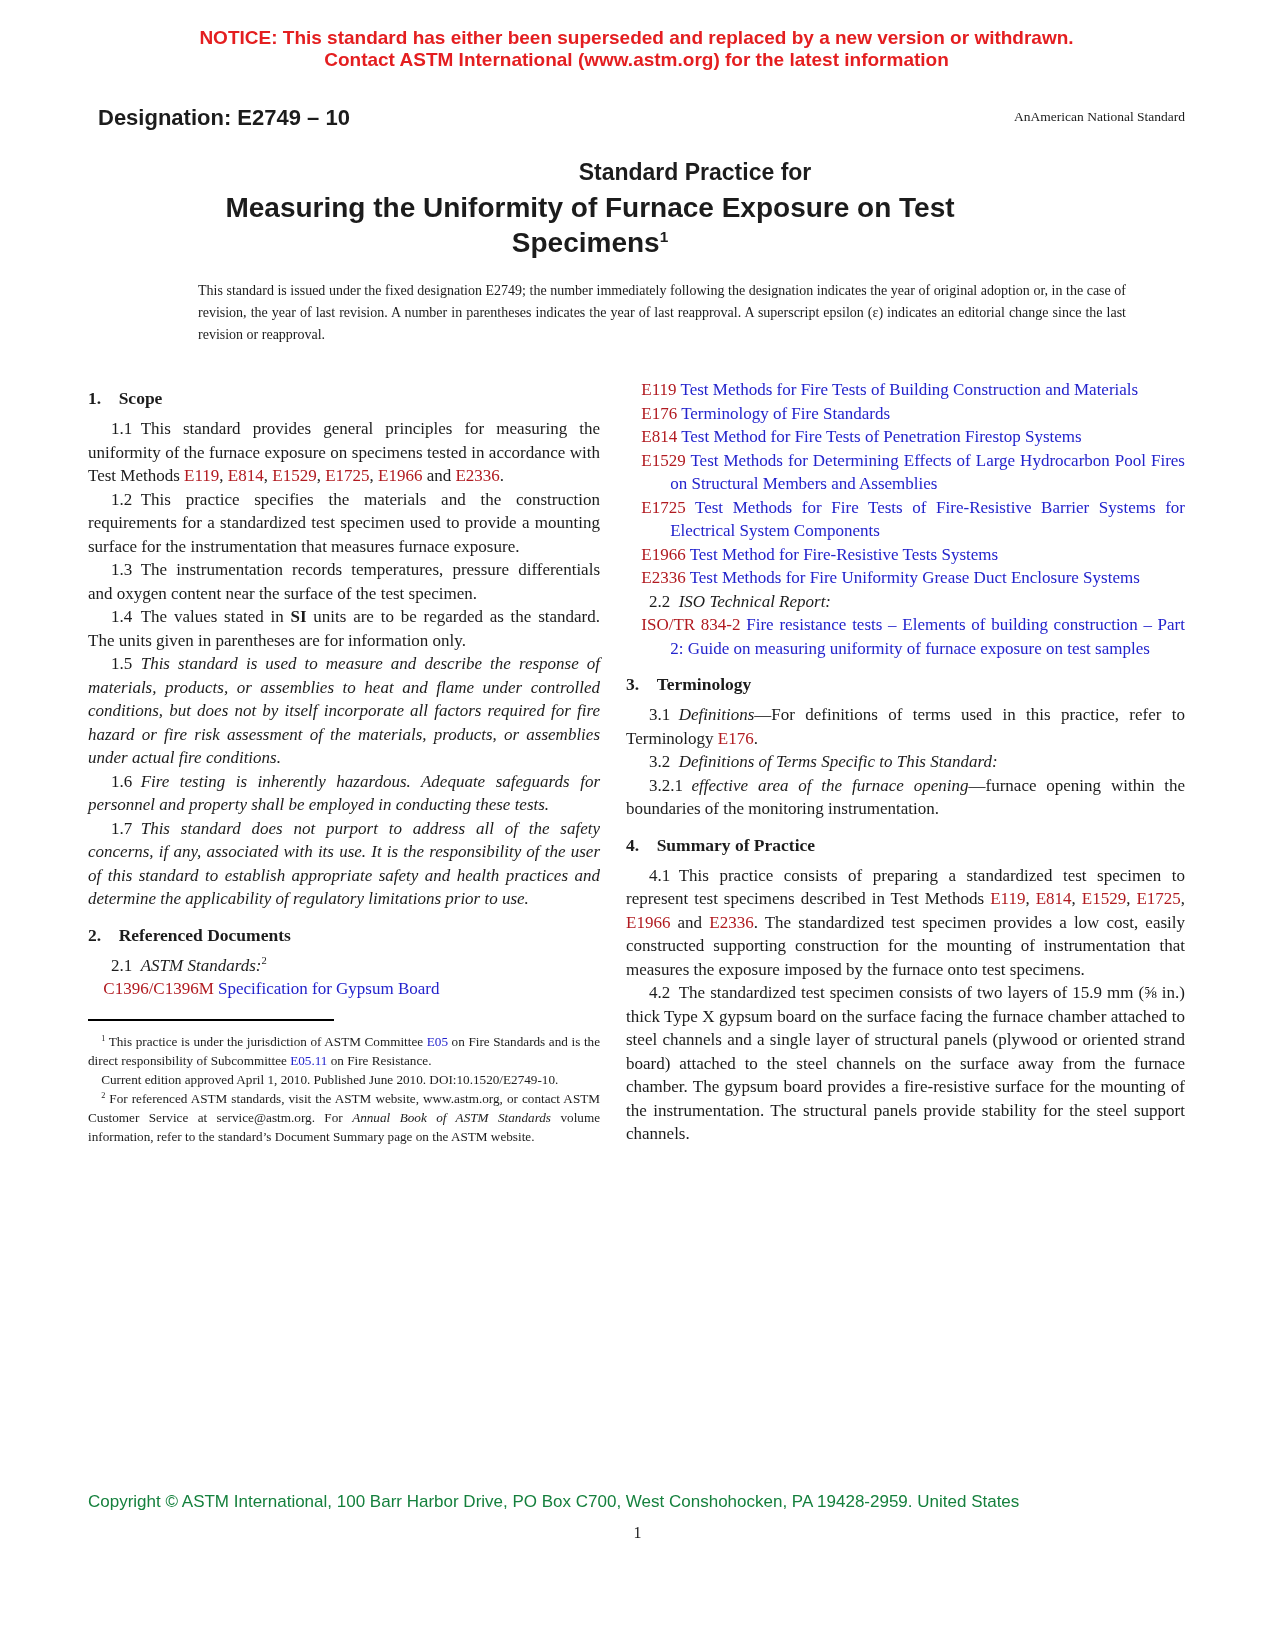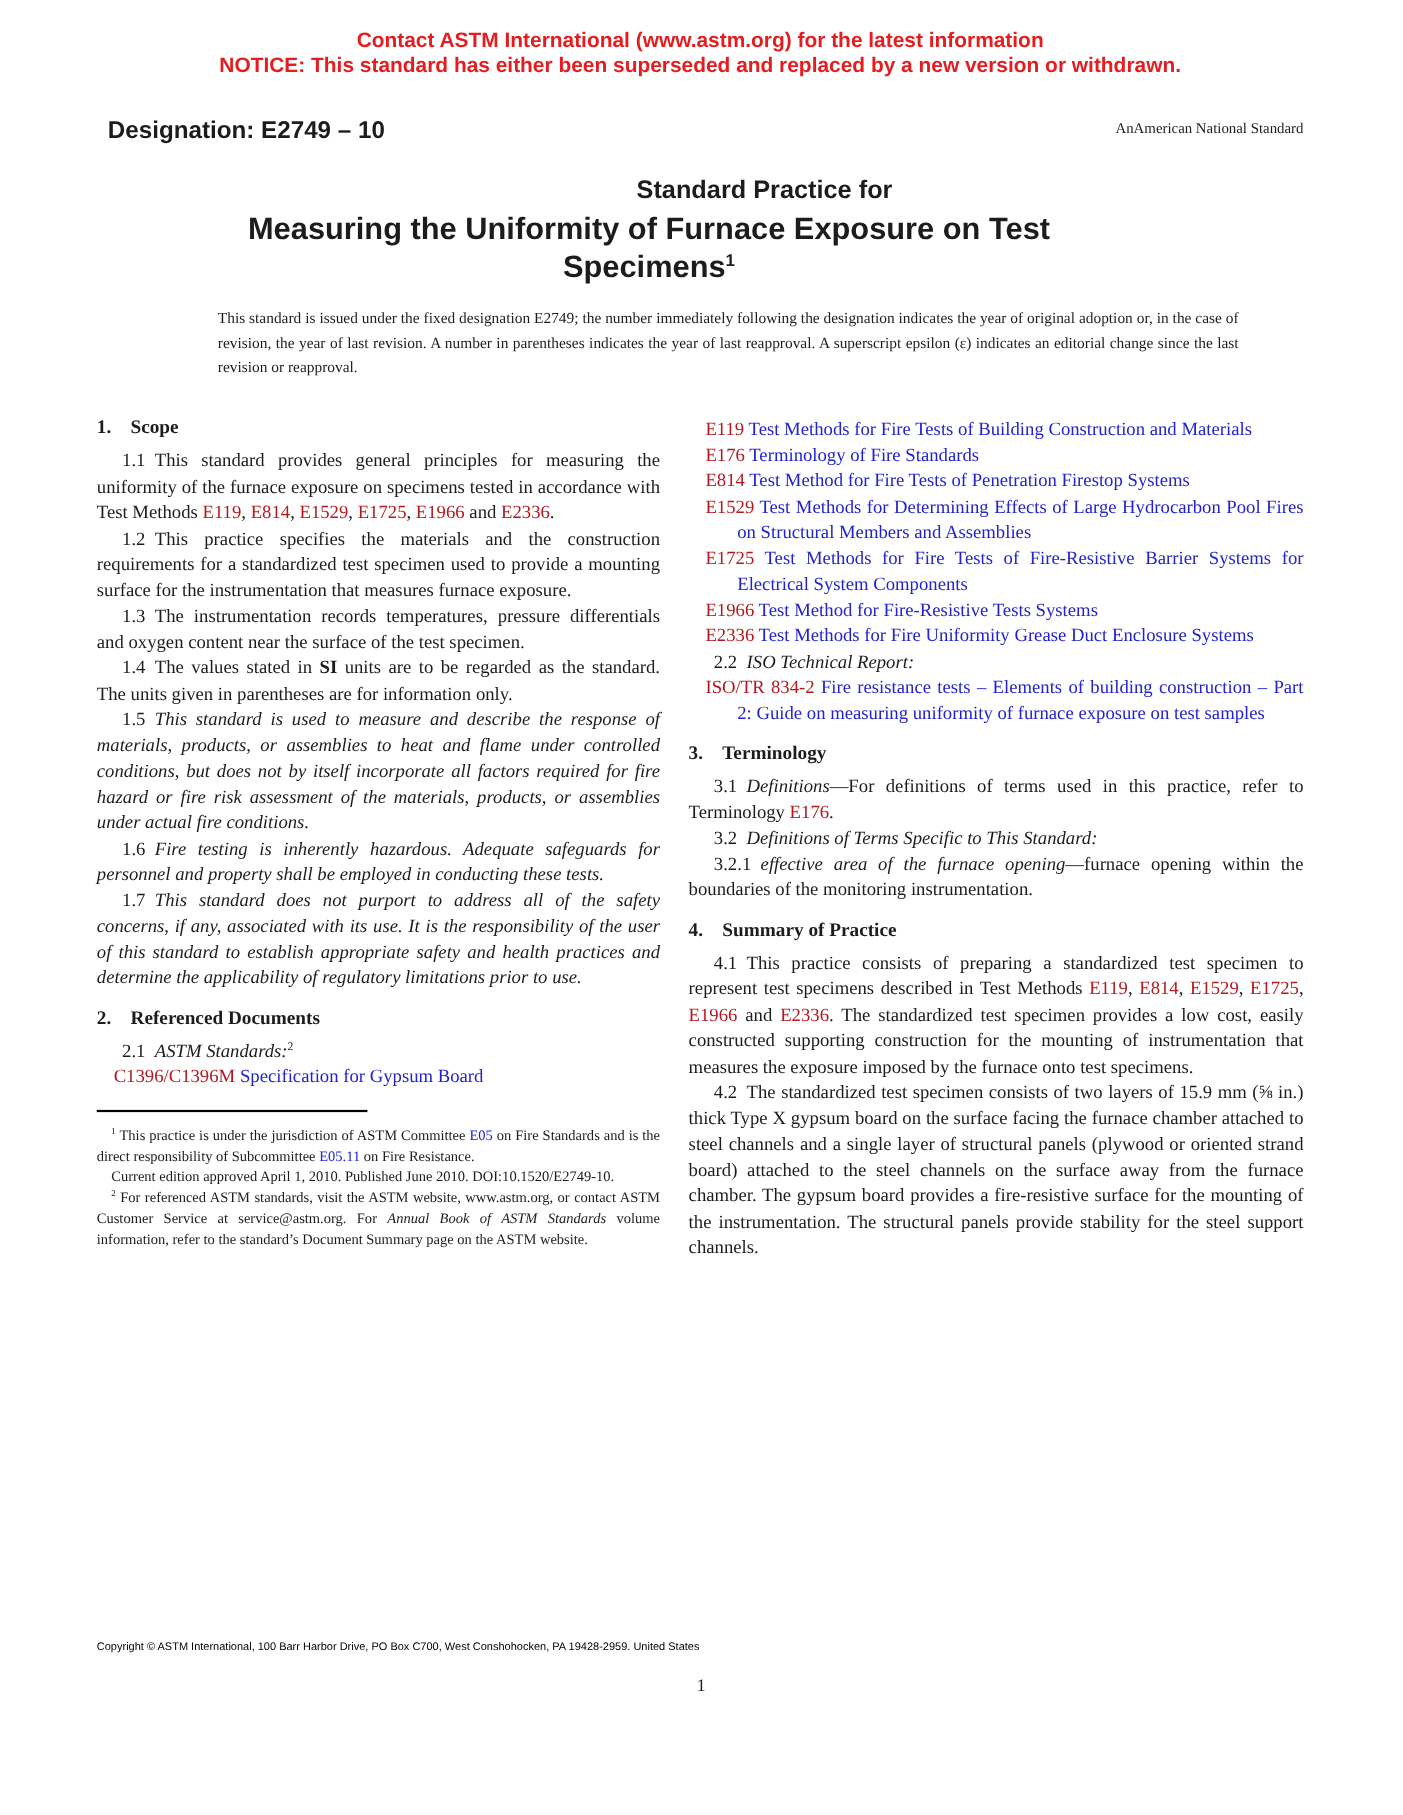--- a/index.html
+++ b/index.html
@@ -37,55 +37,55 @@
   .title-kicker{font-size:23px;line-height:27px;}
   .title-main{font-size:28px;line-height:35px;width:770px;margin-top:4px;}
   .title-main sup{font-size:0.55em;}
 
   .issued{
     margin-left:110px;width:928px;margin-top:20px;
     font-size:14px;line-height:22px;text-align:justify;
   }
 
   
-  .cols{display:flex;margin-top:32px;}
+  .cols{display:flex;margin-top:32px;align-items:flex-end;}
   .col-left{width:512px;flex:0 0 auto;}
   .col-right{width:559px;flex:0 0 auto;margin-left:26px;}
 
   .sec-heading{font-size:17.5px;font-weight:bold;margin:14px 0 8px 0;}
   .col-left > :first-child, .col-right > :first-child{margin-top:0;}
   .para{font-size:17px;line-height:23.5px;text-align:justify;text-indent:1.35em;}
   .ref{font-size:17px;line-height:23.5px;text-align:justify;padding-left:2.6em;text-indent:-1.7em;}
   .fn{font-size:13.2px;line-height:19px;text-align:justify;text-indent:1.0em;}
   .fn-rule{border-top:2px solid #000;width:246px;height:0;margin:18px 0 11px 0;}
 
   .r{color:var(--link-red,#b11a20);}
   .bl{color:var(--link-blue,#2323cd);}
   .i{font-style:italic;}
   .b{font-weight:bold;}
   sup{font-size:0.62em;line-height:0;}
 
   
   .footer-copy{
     position:absolute;left:88px;top:1492px;
-    font-family:"Liberation Sans", sans-serif;font-size:10px;color:#000000;
+    font-family:"Liberation Sans", sans-serif;font-size:17px;color:#15803d;
   }
   .page-num{
     position:absolute;left:0;top:1524px;width:100%;text-align:center;
     font-size:16px;font-family:"Liberation Serif", serif;
   }
 </style>
 </head>
 <body>
 
 <div class="pad">
 
   <div class="notice">
+    <div>NOTICE: This standard has either been superseded and replaced by a new version or withdrawn.</div>
     <div>Contact ASTM International (www.astm.org) for the latest information</div>
-    <div>NOTICE: This standard has either been superseded and replaced by a new version or withdrawn.</div>
   </div>
 
   <div class="masthead">
     <div class="designation">Designation: E2749 – 10</div>
     <div class="right-note">AnAmerican National Standard</div>
   </div>
 
   <div class="title-block">
     <div class="title-kicker">Standard Practice for</div>
     <div class="title-main"><span>Measuring the Uniformity of Furnace Exposure on Test Specimens</span><sup>1</sup></div>

